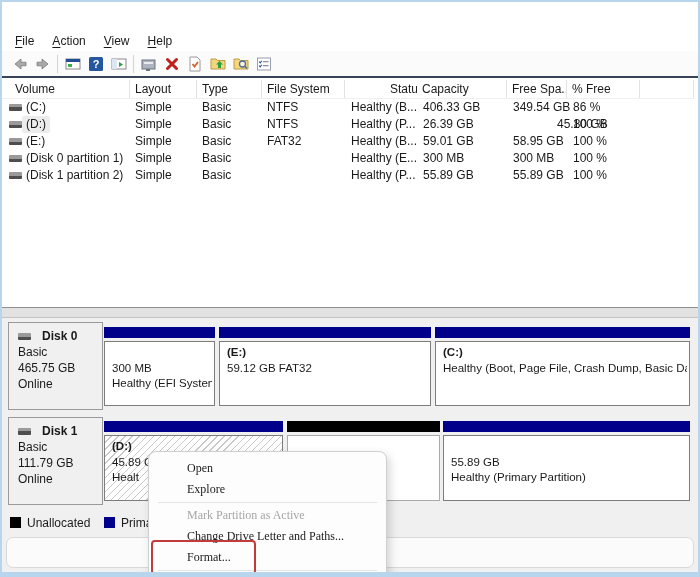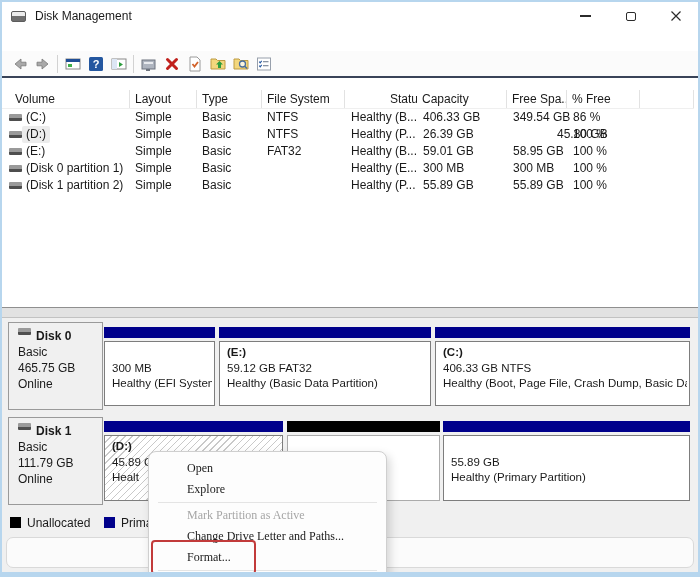--- a/index.html
+++ b/index.html
@@ -29,38 +29,38 @@
   .menu-item:first-child{margin-left:4px;}
   .menu-item::first-letter{text-decoration:underline;text-underline-offset:2px;}
 
   
   .toolbar{position:absolute;left:2px;top:51px;width:696px;height:25px;background:#fbfbfb;display:flex;align-items:center;padding-left:6px;box-sizing:border-box;}
   .tb-btn{width:23px;height:22px;display:flex;align-items:center;justify-content:center;}
   .tb-sep{width:1px;height:18px;background:#d2d2d2;margin:0 3px;}
   .tb-divider{position:absolute;left:0;top:76px;width:700px;height:2px;background:#394358;}
 
   
-  .listview{position:absolute;left:2px;top:88px;width:696px;height:229px;background:#fff;font-size:12px;}
+  .listview{position:absolute;left:2px;top:78px;width:696px;height:229px;background:#fff;font-size:12px;}
   .lv-h{position:absolute;top:2px;height:18px;border-right:1px solid #e2e2e2;display:flex;align-items:center;
     padding-left:5px;box-sizing:border-box;background:#fff;white-space:nowrap;overflow:hidden;}
   .lv-hline{position:absolute;left:0;top:20px;width:692px;height:1px;background:#efefef;}
   .lv-row{position:absolute;left:0;width:692px;height:17px;}
   .lv-cell{position:absolute;top:0;height:17px;line-height:17px;white-space:nowrap;}
   .mini-drive{position:absolute;left:7px;top:5px;width:13px;height:7px;border-radius:1px;
     background:linear-gradient(180deg,#9a9a9a 0 50%,#4e4e4e 50% 100%);}
   .vol-hl{background:#ececec;border-radius:2px;padding:0 4px;}
 
   
   .splitter{position:absolute;left:0;top:307px;width:700px;height:11px;background:#e2e2e2;
     border-top:1px solid #8f8f8f;border-bottom:1px solid #c2c2c2;box-sizing:border-box;}
 
   
   .bottom-pane{position:absolute;left:2px;top:318px;width:696px;height:254px;background:#f0f0f0;font-size:12px;}
   .disk-panel{position:absolute;left:6px;width:95px;height:88px;background:#f0f0f0;border:1px solid #9a9a9a;box-sizing:border-box;padding:5px 0 0 9px;line-height:16px;}
-  .disk-name{font-weight:bold;display:flex;align-items:flex-start;gap:5px;}
+  .disk-name{font-weight:bold;display:flex;align-items:center;gap:11px;}
   .disk-name .mini-drive{position:static;}
   .part-bar{position:absolute;height:11px;background:#00008b;}
   .part-bar.black{background:#000000;}
   .part-body{position:absolute;background:#ffffff;border:1px solid #7d7d7d;box-sizing:border-box;overflow:hidden;}
   .part-body.unalloc{border-color:#ababab;}
   .part-body.hatched{background:repeating-linear-gradient(135deg,#ffffff 0px,#ffffff 4px,#c9c9c9 4px,#c9c9c9 5px);}
   .part-label{position:absolute;left:7px;top:3px;right:2px;font-size:11.5px;line-height:15.5px;white-space:nowrap;overflow:hidden;}
   .pl-title{font-weight:bold;min-height:15.5px;}
 
   
@@ -83,38 +83,27 @@
 
   
   .red-box{position:absolute;left:151px;top:540px;width:101px;height:31px;border:2px solid #c23b3b;
     border-radius:4px;z-index:30;pointer-events:none;}
 </style>
 </head>
 <body>
 
 <div class="screen">
 
-  <div class="titlebar">
-    <div class="drive-icon"></div>
-    <div class="title-text">Disk Management</div>
-    <div class="win-controls">
-      <div class="win-btn">
-          <span class="glyph-min"></span>
-        </div>
-      <div class="win-btn">
-          <span class="glyph-max"></span>
-        </div>
-      <div class="win-btn">
-        <svg width="12" height="12" viewBox="0 0 12 12">
-            <path d="M1.5 1.5 10.5 10.5 M10.5 1.5 1.5 10.5" stroke="#2b2b2b" stroke-width="1.2"></path>
-          </svg>
-      </div>
-    </div>
-  </div>
-
+
+  <div class="menubar">
+    <div class="menu-item">File</div>
+    <div class="menu-item">Action</div>
+    <div class="menu-item">View</div>
+    <div class="menu-item">Help</div>
+  </div>
 
   <div class="toolbar">
     <div class="tb-btn">
       <svg width="18" height="18" viewBox="0 0 18 18">
           <path d="M10 4 4 9l6 5v-3.2h5V7.2h-5z" fill="#a9a9a9" stroke="#787878" stroke-width="0.8"></path>
         </svg>
     </div>
     <div class="tb-btn">
       <svg width="18" height="18" viewBox="0 0 18 18">
           <path d="M8 4l6 5-6 5v-3.2H3V7.2h5z" fill="#a9a9a9" stroke="#787878" stroke-width="0.8"></path>
@@ -273,28 +262,26 @@
         <div class="pl-title"></div>
         <div>300 MB</div>
         <div>Healthy (EFI System</div>
       </div>
     </div>
     <div class="part-bar" style="left:217px;top:9px;width:212px;"></div>
     <div class="part-body" style="left:217px;top:23px;width:212px;height:65px;">
       <div class="part-label">
         <div class="pl-title">(E:)</div>
         <div>59.12 GB FAT32</div>
-        <div>Healthy (Basic Data Partition)</div>
       </div>
     </div>
     <div class="part-bar" style="left:433px;top:9px;width:255px;"></div>
     <div class="part-body" style="left:433px;top:23px;width:255px;height:65px;">
       <div class="part-label">
         <div class="pl-title">(C:)</div>
-        <div>406.33 GB NTFS</div>
         <div>Healthy (Boot, Page File, Crash Dump, Basic Data</div>
       </div>
     </div>
 
     <div class="disk-panel" style="top:99px;">
       <div class="disk-name">
           <span class="mini-drive"></span>
           <span>Disk 1</span>
         </div>
       <div>Basic</div>

